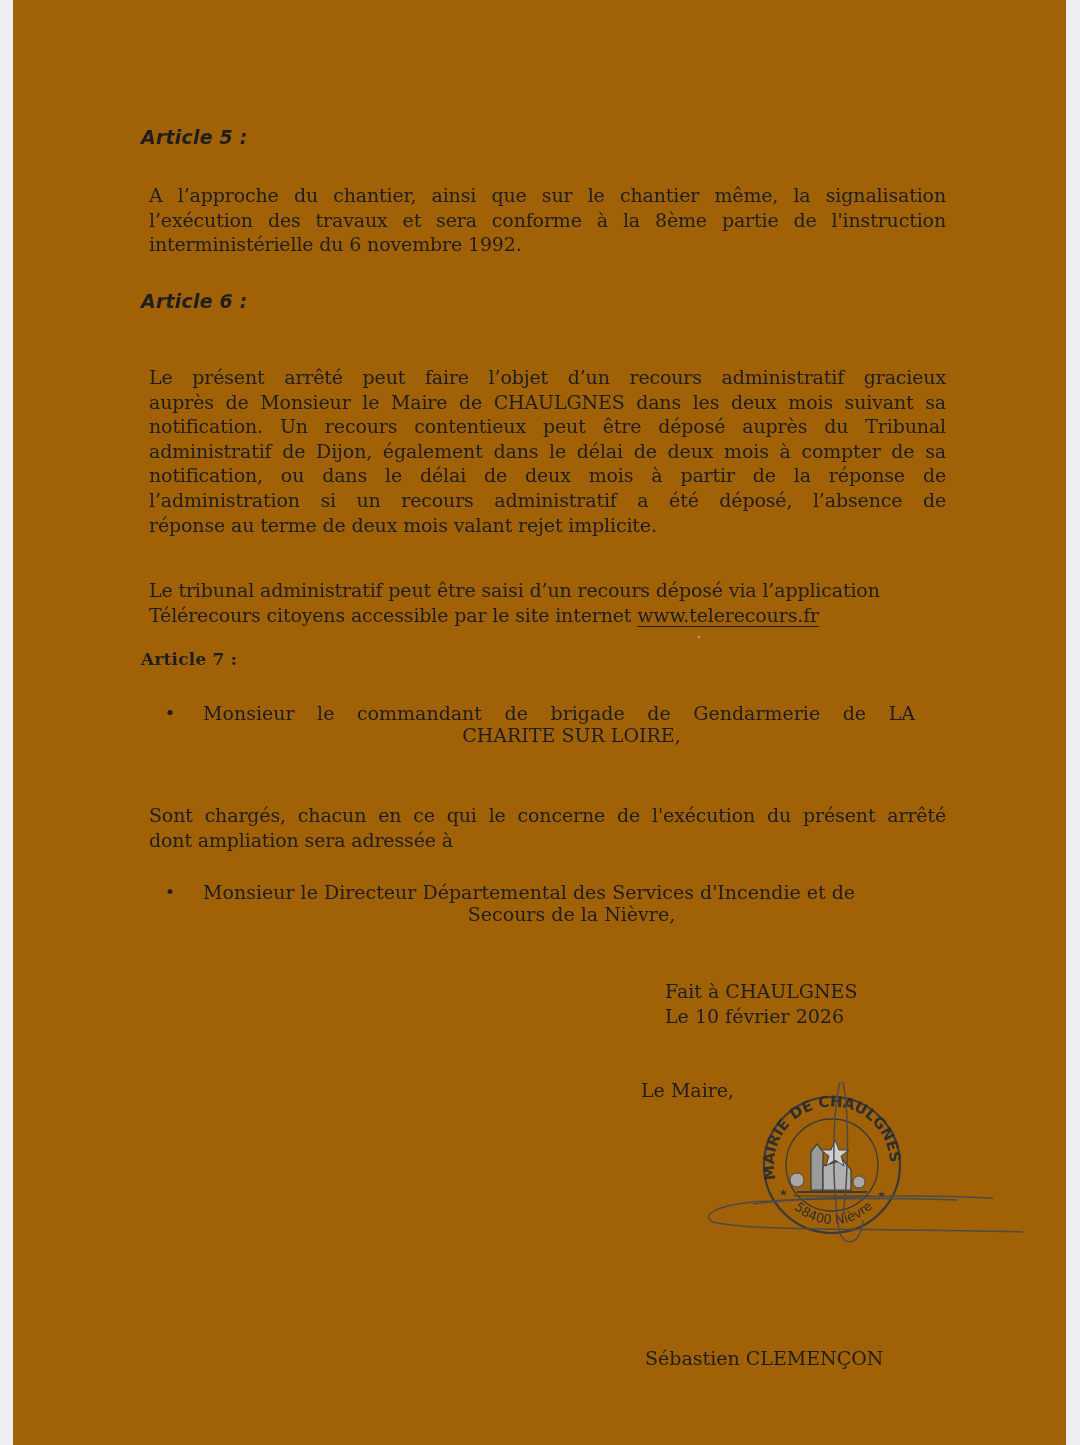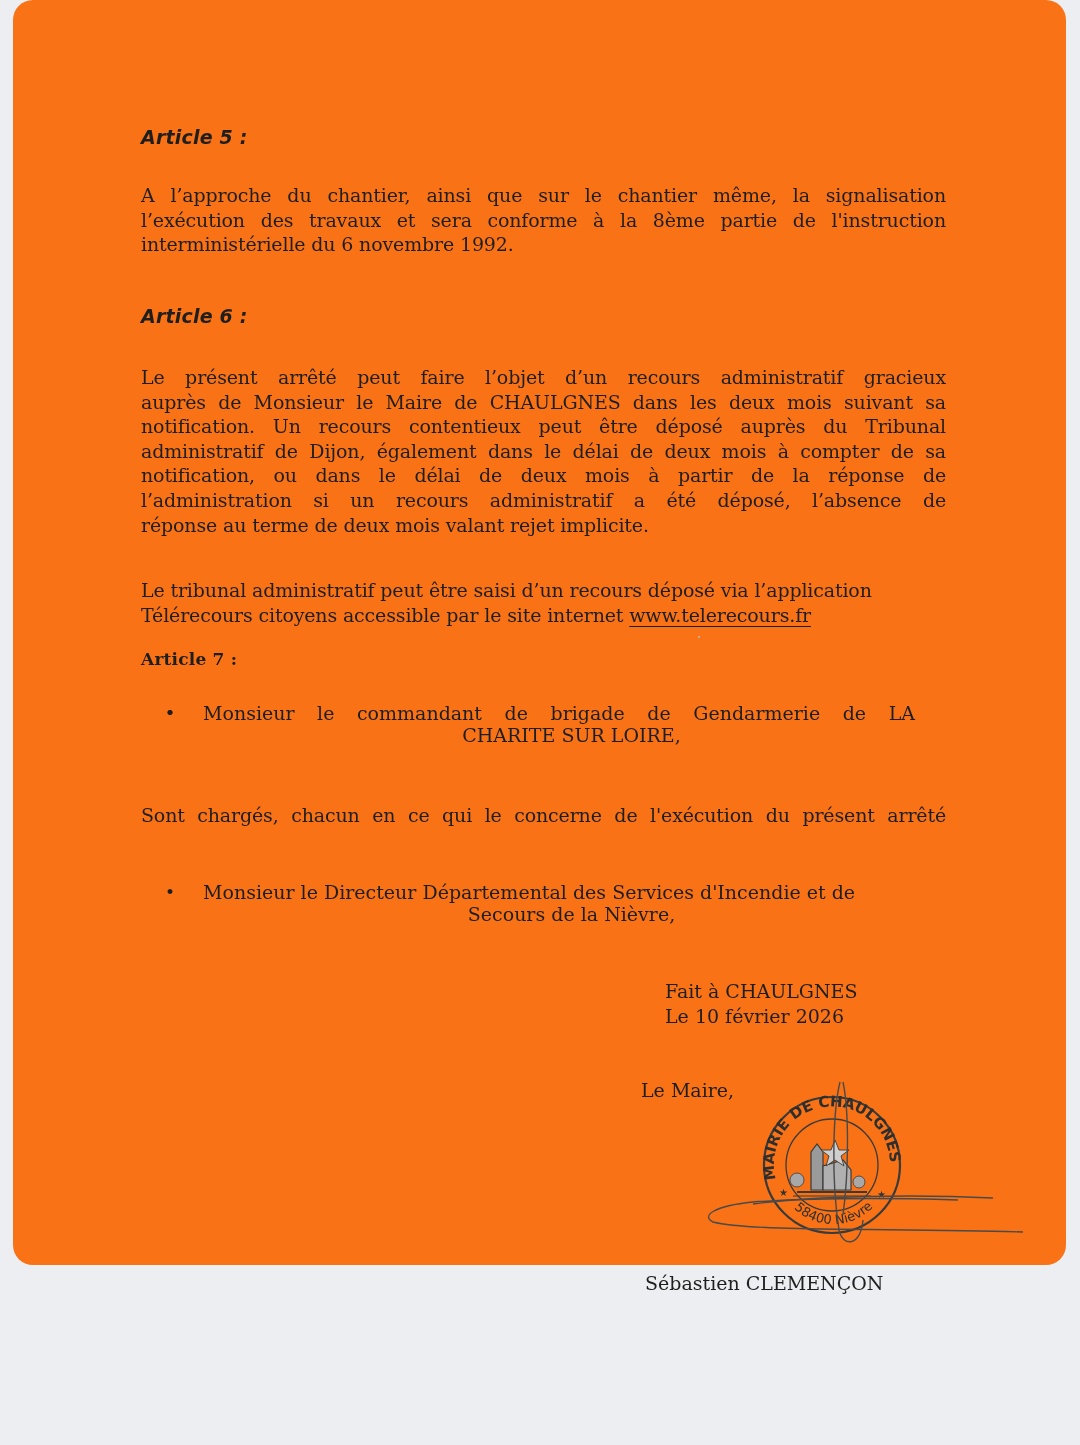--- a/index.html
+++ b/index.html
@@ -13,23 +13,22 @@
       position: relative;
       overflow: hidden;
       font-family: "DejaVu Serif", "Liberation Serif", serif;
       color: #1e1e1e;
     }
     .page {
       position: absolute;
       left: 13px;
       top: 0;
       width: 1053px;
-      height: 1265px;
-      background: #f97316;
-      border-radius: 20px;
+      height: 1445px;
+      background: #a16207;
     }
     .content {
       position: absolute;
       left: 128px;
       top: 0;
       width: 805px;
     }
     .article-title {
       position: absolute;
       left: 0;
@@ -53,20 +52,21 @@
       line-height: 24.6px;
       text-align: justify;
       text-align-last: left;
       letter-spacing: -0.15px;
     }
     .para .line {
       display: block;
       text-align: justify;
       text-align-last: justify;
       white-space: nowrap;
+      margin-left: 8px;
     }
     .para .line.last {
       text-align-last: left;
     }
     .link {
       text-decoration: underline;
       text-underline-offset: 4px;
       color: #1e1e1e;
       cursor: pointer;
     }
@@ -131,21 +131,21 @@
 <div class="page">
   <div class="content">
 
     <div class="article-title" style="top:126px;">Article 5 :</div>
     <div class="para" style="top:183px;">
       <span class="line">A l’approche du chantier, ainsi que sur le chantier même, la signalisation</span>
       <span class="line">l’exécution des travaux et sera conforme à la 8ème partie de l'instruction</span>
       <span class="line last">interministérielle du 6 novembre 1992.</span>
     </div>
 
-    <div class="article-title" style="top:305px;text-align:center;">Article 6 :</div>
+    <div class="article-title" style="top:290px;text-align:center;">Article 6 :</div>
     <div class="para" style="top:365px;">
       <span class="line">Le présent arrêté peut faire l’objet d’un recours administratif gracieux</span>
       <span class="line">auprès de Monsieur le Maire de CHAULGNES dans les deux mois suivant sa</span>
       <span class="line">notification. Un recours contentieux peut être déposé auprès du Tribunal</span>
       <span class="line">administratif de Dijon, également dans le délai de deux mois à compter de sa</span>
       <span class="line">notification, ou dans le délai de deux mois à partir de la réponse de</span>
       <span class="line">l’administration si un recours administratif a été déposé, l’absence de</span>
       <span class="line last">réponse au terme de deux mois valant rejet implicite.</span>
     </div>
     <div class="para" style="top:578px;">
@@ -162,20 +162,21 @@
       </li>
       <li class="bullet-item">
         <span class="bullet">•</span>
         <span class="jl">Monsieur le commandant de brigade de Gendarmerie de LA</span>
         <span class="cont">CHARITE SUR LOIRE,</span>
       </li>
     </ul>
 
     <div class="para" style="top:803px;">
       <span class="line">Sont chargés, chacun en ce qui le concerne de l'exécution du présent arrêté</span>
+      <span class="line last">dont ampliation sera adressée à</span>
     </div>
 
     <ul class="bullet-list" style="top:881px;">
       <li class="bullet-item">
         <span class="bullet">•</span>
         <span>Monsieur le Directeur Départemental des Services d'Incendie et de</span>
         <span class="cont">Secours de la Nièvre,</span>
       </li>
     </ul>
   </div>
@@ -213,14 +214,14 @@
     <text x="184" y="128" font-size="10" fill="#333">★</text>
 
     <g stroke="#4a4a4a" fill="none" stroke-width="1.4">
       <path d="M147 12 C 140 40, 138 110, 146 160 C 150 178, 168 176, 170 150"></path>
       <path d="M150 12 C 156 40, 156 100, 150 145"></path>
       <path d="M 265 130 C 200 128, 120 128, 60 132 C 20 136, 8 146, 20 152 C 60 162, 200 158, 330 162"></path>
       <path d="M 60 134 C 120 126, 220 124, 300 128"></path>
     </g>
   </svg>
 
-  <div class="sign-block" style="top:1271px; left:632px;">Sébastien CLEMENÇON</div>
+  <div class="sign-block" style="top:1346px; left:632px;">Sébastien CLEMENÇON</div>
 </div>
 
 </body></html>

